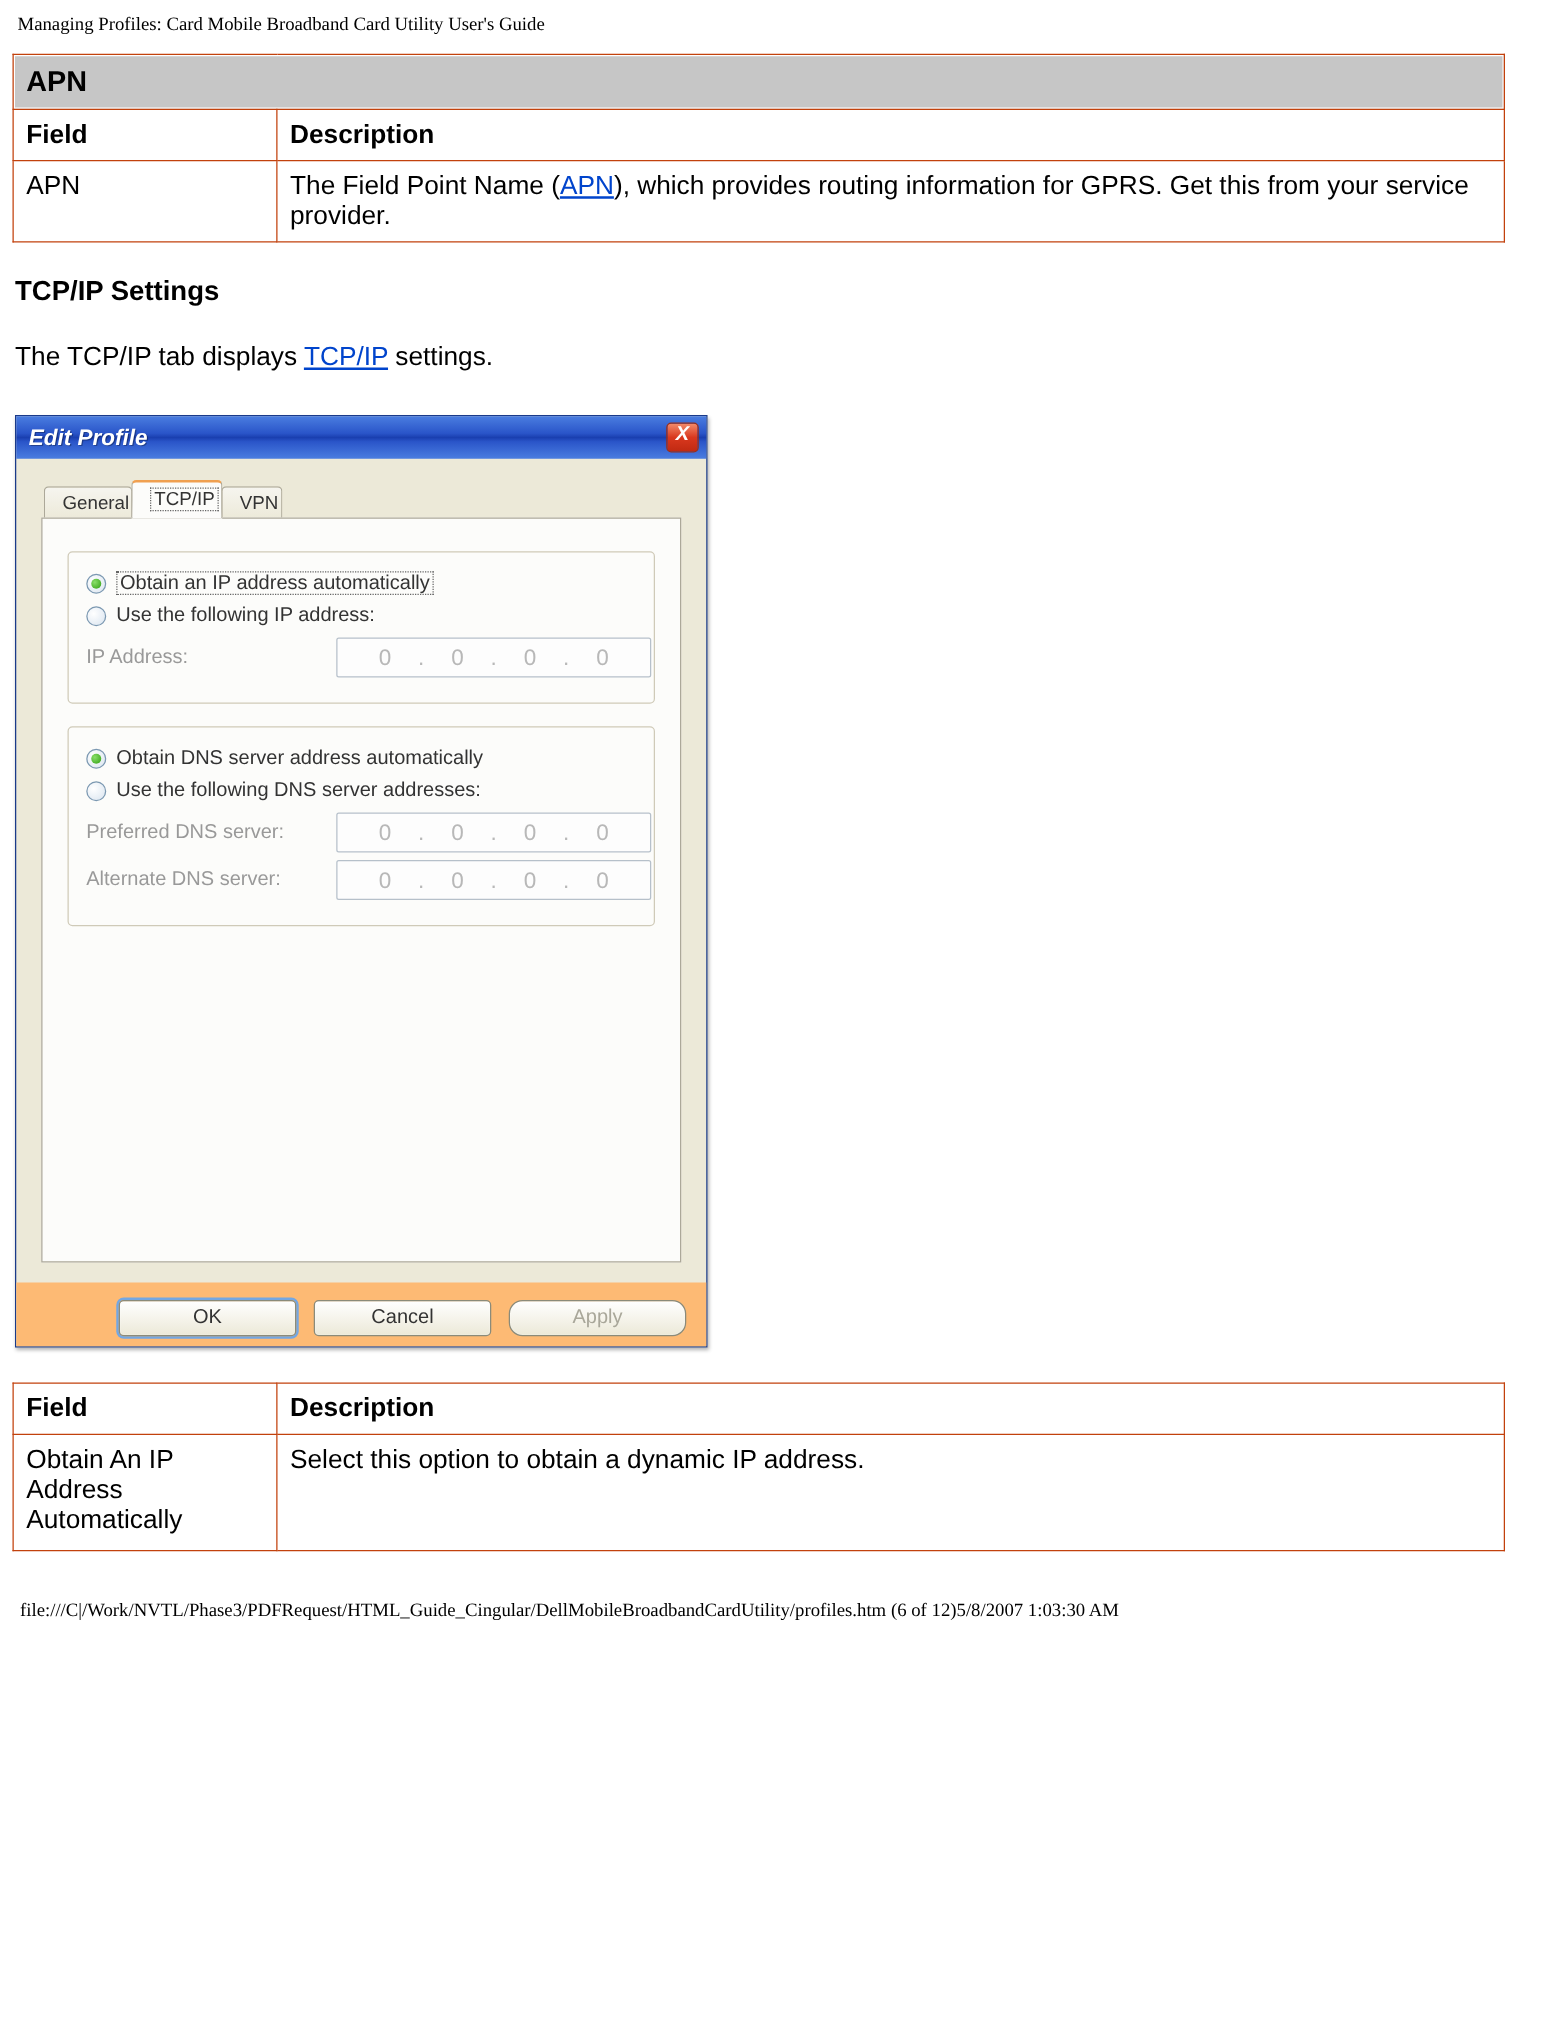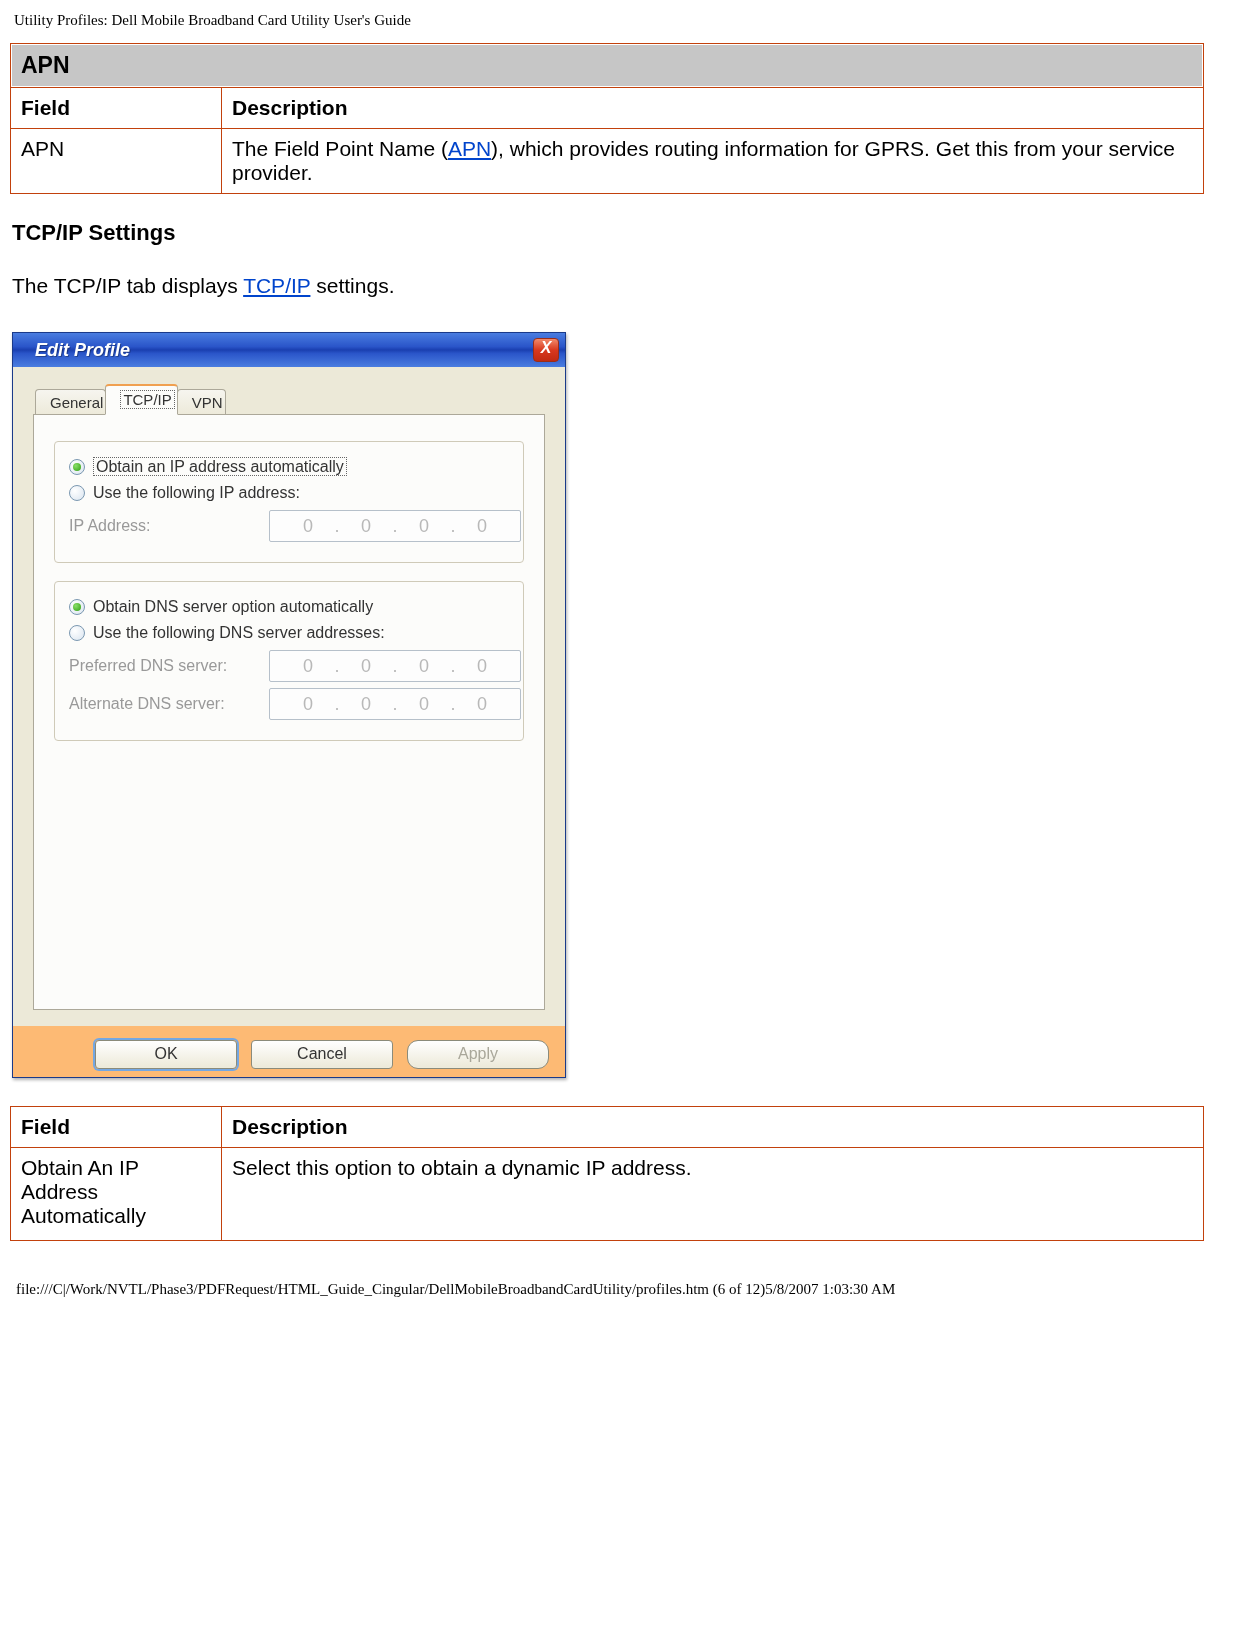--- a/index.html
+++ b/index.html
@@ -77,21 +77,21 @@
     display: flex;
     align-items: center;
     padding: 0 6px 0 10px;
     background: linear-gradient(to bottom,
       #4a7de0 0%, #2a55c9 40%, #1a3fb0 50%, #2a55c9 60%, #4a7de0 100%);
     color: #fff;
     font-weight: bold;
     font-style: italic;
     font-size: 18px;
   }
-  .titlebar .title-text { flex: 1; text-shadow: 1px 1px 0 rgba(0,0,0,.3); margin-left: 12px; }
+  .titlebar .title-text { flex: 1; text-shadow: 1px 1px 0 rgba(0,0,0,.3); }
   .titlebar .close-btn {
     width: 24px; height: 22px;
     background: linear-gradient(to bottom, #f28a6a, #d9381e 50%, #c12a12);
     border: 1px solid #9a2d18;
     border-radius: 4px;
     color: #fff;
     font-family: Arial, sans-serif;
     font-size: 16px;
     font-weight: bold;
     line-height: 18px;
@@ -234,21 +234,21 @@
   .button-row .xp-btn { min-width: 104px; }
   .xp-btn.default {
     box-shadow: 0 0 0 2px #74a7e2, inset 0 0 1px #fff;
   }
 </style>
 </head>
 <body>
 
 <div class="page">
 
-  <div class="header-path">Utility Profiles: Dell Mobile Broadband Card Utility User's Guide</div>
+  <div class="header-path">Managing Profiles: Card Mobile Broadband Card Utility User's Guide</div>
 
   <table class="tbl">
     <tbody>
         <tr>
       <td class="section-header" colspan="2">APN</td>
     </tr>
     <tr>
       <td class="col-field col-header">Field</td>
       <td class="col-header">Description</td>
     </tr>
@@ -301,21 +301,21 @@
               <span class="oct">0</span>
               <span class="dot">.</span>
               <span class="oct">0</span>
             </span>
           </div>
         </div>
 
         <div class="groupbox">
           <div class="radio-row">
             <span class="radio checked"></span>
-            <span class="radio-label">Obtain DNS server option automatically</span>
+            <span class="radio-label">Obtain DNS server address automatically</span>
           </div>
           <div class="radio-row">
             <span class="radio"></span>
             <span class="radio-label">Use the following DNS server addresses:</span>
           </div>
           <div class="ip-row">
             <span class="ip-label">Preferred DNS server:</span>
             <span class="ip-input">
               <span class="oct">0</span>
               <span class="dot">.</span>

